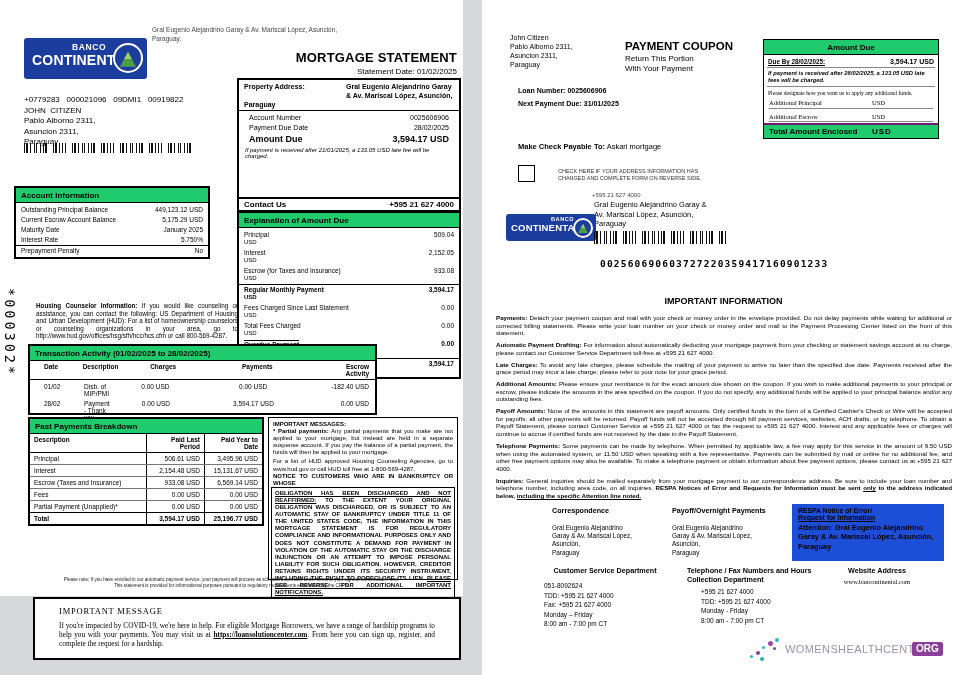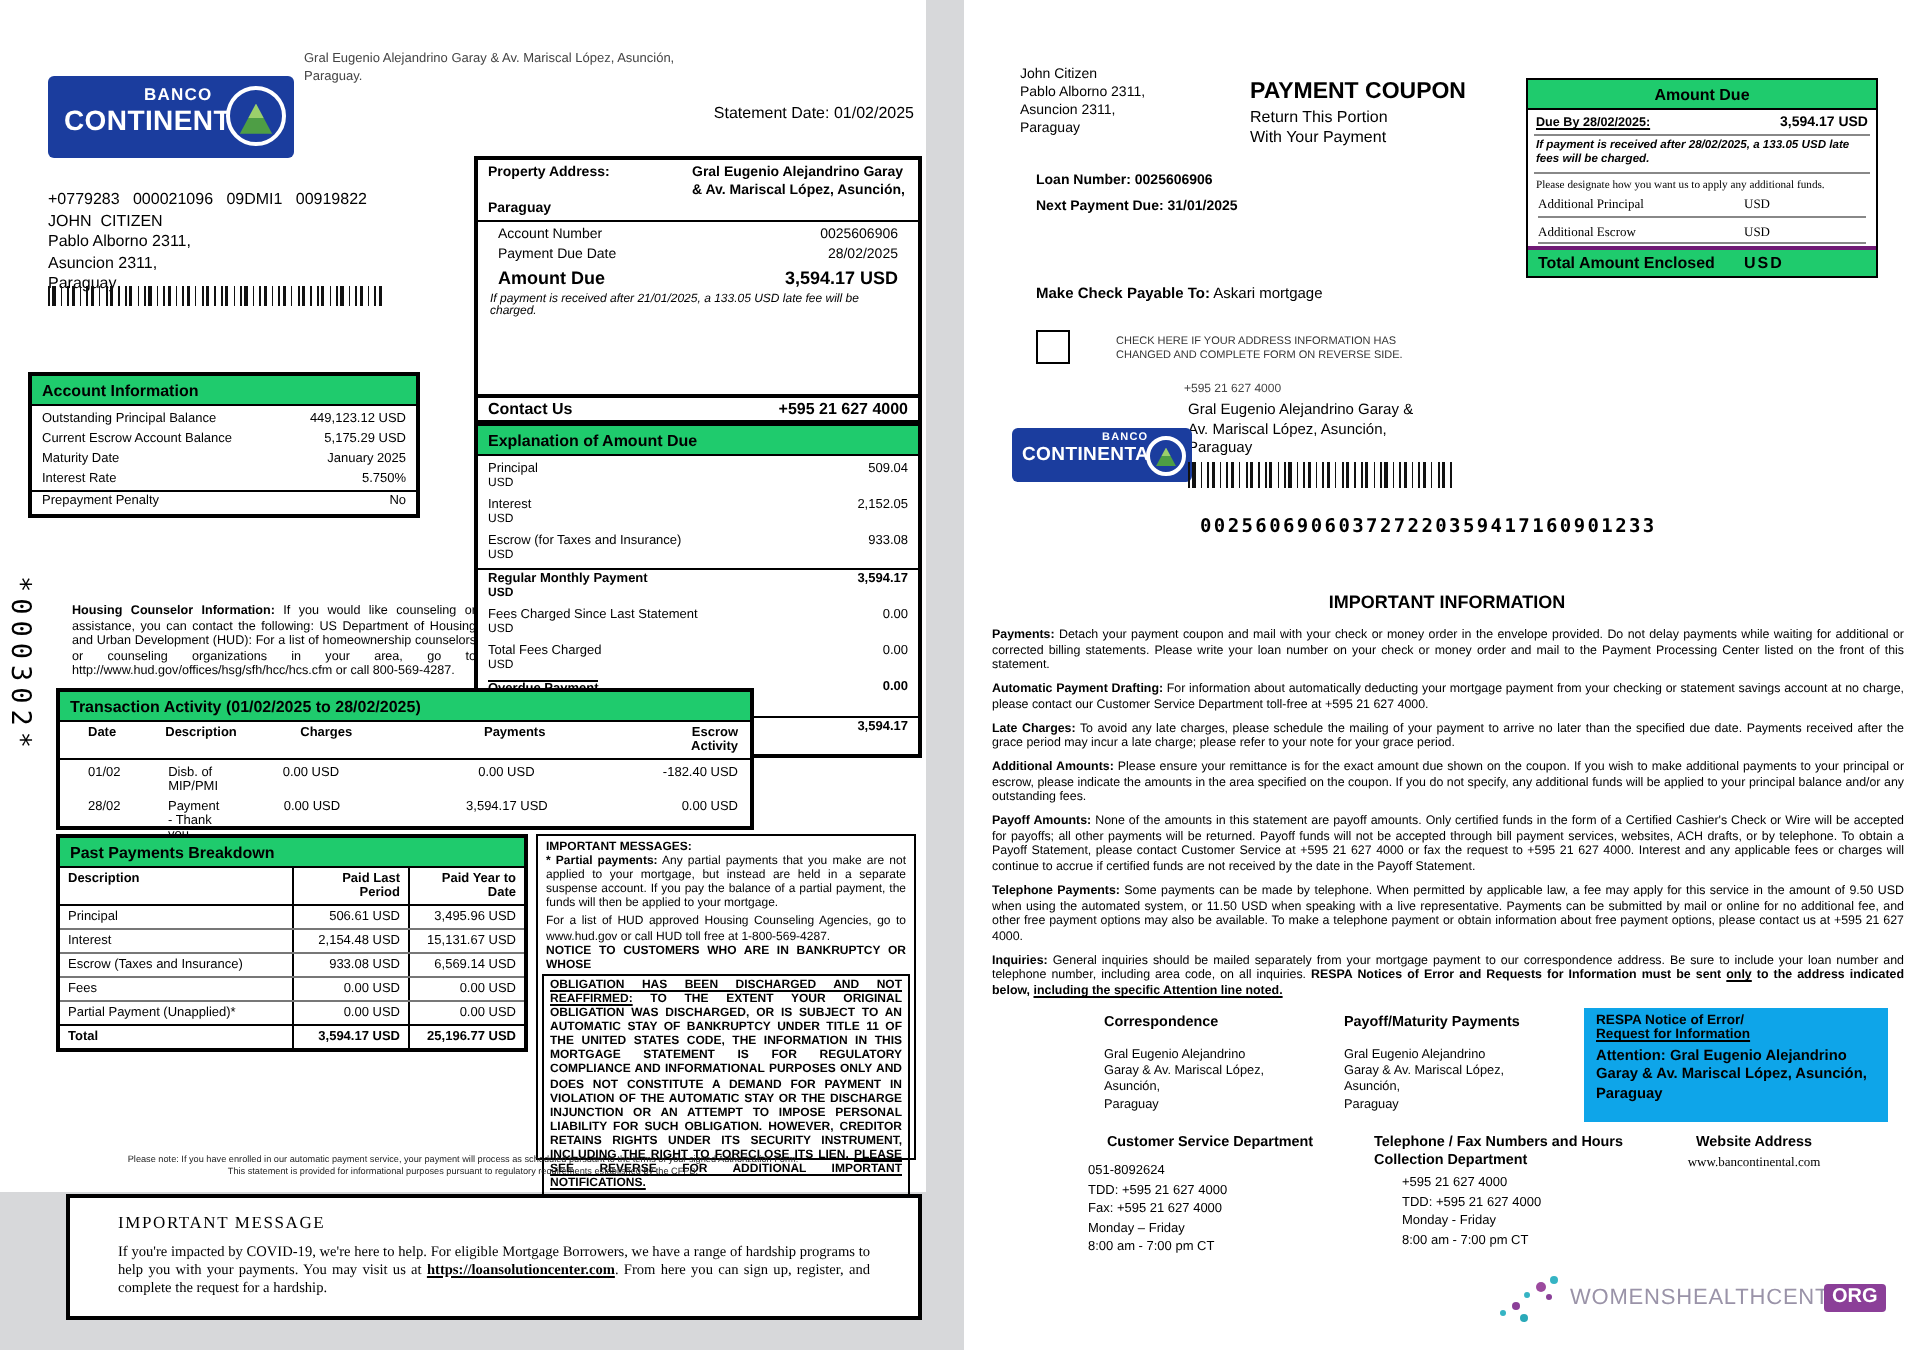--- a/index.html
+++ b/index.html
@@ -71,20 +71,21 @@
         <div class="tri"></div>
       </div>
   </div>
 
   <div class="abs" style="left:152px;top:26px;font-size:6.5px;line-height:8.5px;color:#444;">
     <div>Gral Eugenio Alejandrino Garay &amp; Av. Mariscal López, Asunción,</div>
     <div>Paraguay.</div>
   </div>
 
   <div class="abs r" style="right:6px;top:50px;width:220px;">
+    <div class="b" style="font-size:13px;letter-spacing:.2px;">MORTGAGE STATEMENT</div>
     <div style="font-size:8px;margin-top:2px;">Statement Date: 01/02/2025</div>
   </div>
 
   <div class="abs" style="left:24px;top:95px;font-size:8px;line-height:10.5px;">
     <div class="ws-pre">+0779283   000021096   09DMI1   00919822</div>
     <div class="ws-pre">JOHN  CITIZEN</div>
     <div>Pablo Alborno 2311,</div>
     <div>Asuncion 2311,</div>
     <div>Paraguay</div>
   </div>
@@ -401,29 +402,29 @@
   <div class="abs" style="left:70px;top:506px;width:115px;">
     <div class="col-title">Correspondence</div>
     <div class="col-lines">
       <div>Gral Eugenio Alejandrino</div>
       <div>Garay &amp; Av. Mariscal López,</div>
       <div>Asunción,</div>
       <div>Paraguay</div>
     </div>
   </div>
   <div class="abs" style="left:190px;top:506px;width:120px;">
-    <div class="col-title">Payoff/Maturity Payments</div>
+    <div class="col-title">Payoff/Overnight Payments</div>
     <div class="col-lines">
       <div>Gral Eugenio Alejandrino</div>
       <div>Garay &amp; Av. Mariscal López,</div>
       <div>Asunción,</div>
       <div>Paraguay</div>
     </div>
   </div>
-  <div class="abs" style="left:310px;top:504px;width:152px;height:57px;background:#0ea5e9;padding:3px 6px;">
+  <div class="abs" style="left:310px;top:504px;width:152px;height:57px;background:#1d4ed8;padding:3px 6px;">
     <div class="b" style="font-size:6.8px;">RESPA Notice of Error/</div>
     <div class="b u" style="font-size:6.8px;">Request for Information</div>
     <div class="b" style="font-size:7.4px;line-height:9.3px;margin-top:2px;">Attention: Gral Eugenio Alejandrino Garay &amp; Av. Mariscal López, Asunción, Paraguay</div>
   </div>
 
   <div class="abs" style="left:48px;top:566px;width:150px;">
     <div class="col-title c">Customer Service Department</div>
     <div class="cs-lines">
       <div>051-8092624</div>
       <div>TDD: +595 21 627 4000</div>

